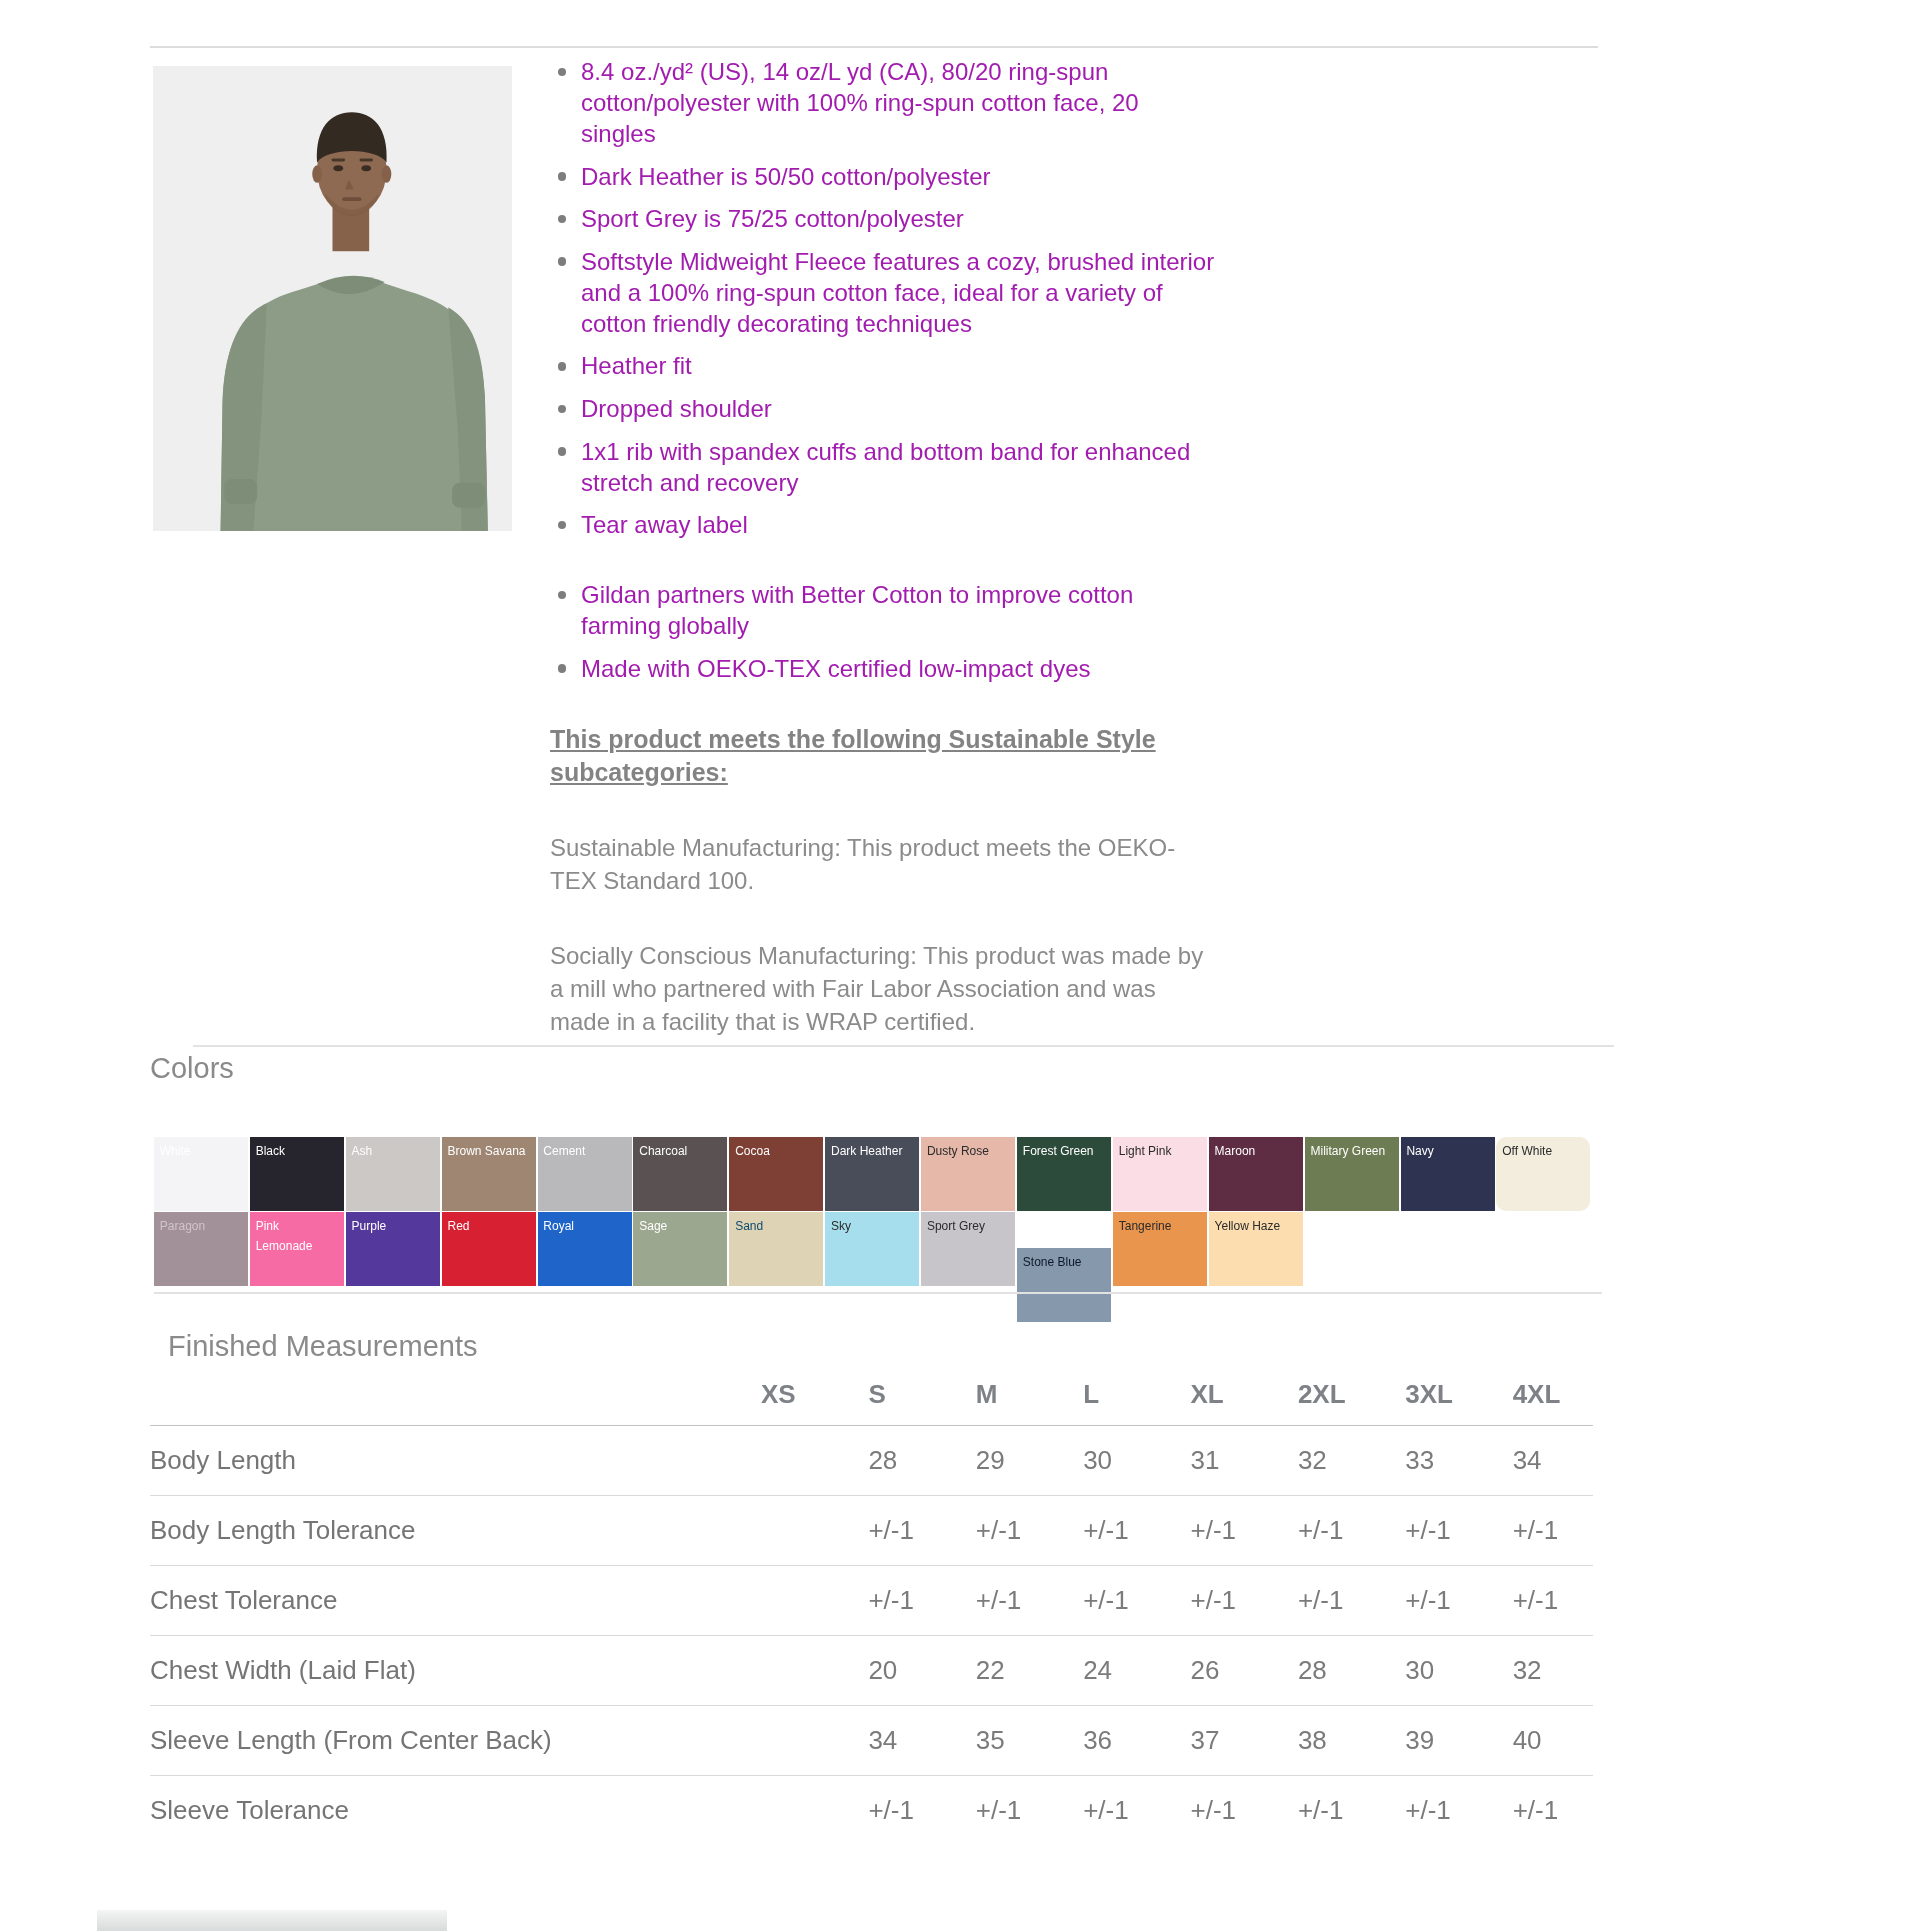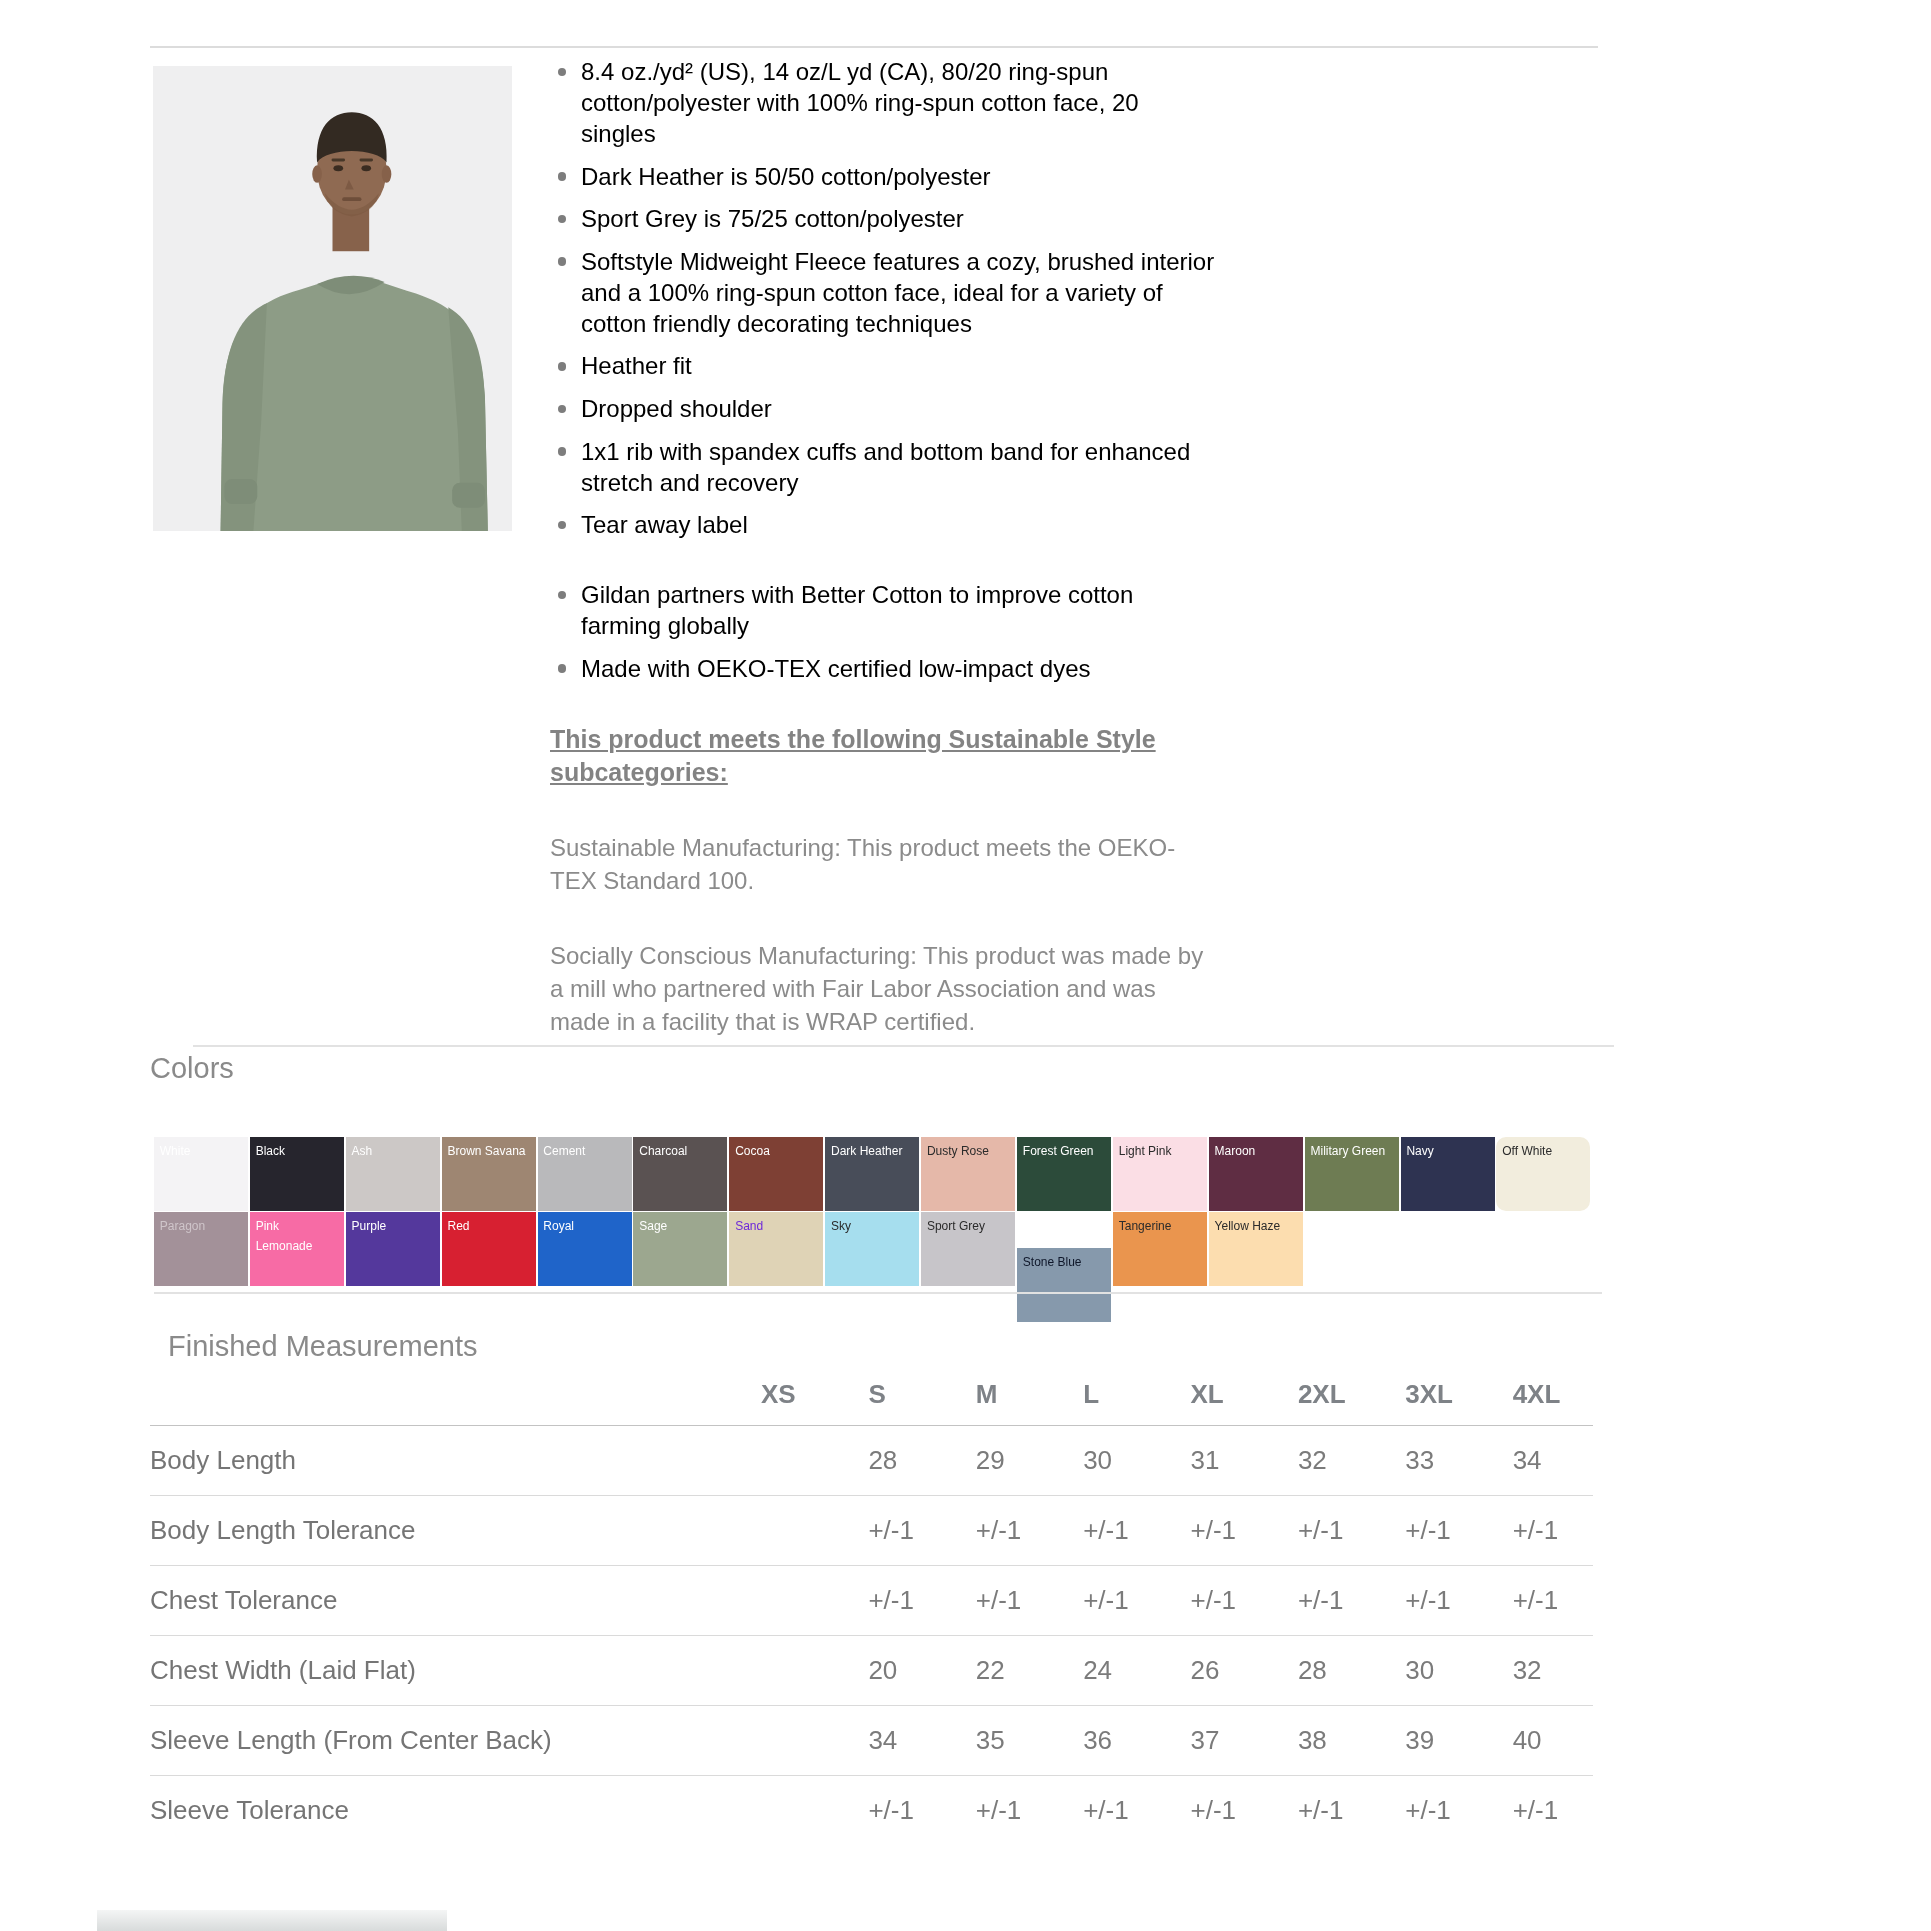--- a/index.html
+++ b/index.html
@@ -11,21 +11,21 @@
   .rule-b{left:154px;top:1292px;width:1448px;background:#e2e2e2;}
 
   
   .photo{position:absolute;left:153px;top:66px;width:359px;height:465px;background:#efeff0;overflow:hidden;}
   .photo svg{display:block;}
 
   
   .details{position:absolute;left:550px;top:56px;width:666px;}
   ul.bullets{list-style:none;margin:0;padding:0;}
   ul.bullets li{position:relative;padding-left:31px;margin:0 0 11.6px 0;
-      font-size:24px;line-height:31px;color:#000000;}
+      font-size:24px;line-height:31px;color:#a21caf;}
   ul.bullets li::before{content:"";position:absolute;left:7.7px;top:11.6px;width:8.7px;height:8.7px;
       border-radius:50%;background:#7d7d7d;}
   ul.bullets.second{margin-top:39px;}
   .sus-heading{margin:39px 0 0 0;font-size:25px;line-height:33px;font-weight:bold;
       color:#838383;text-decoration:underline;cursor:pointer;}
   .para{margin:42px 0 0 0;font-size:24px;line-height:33px;color:#8b8b8b;width:666px;}
 
   
   .section-title{position:absolute;font-size:29px;color:#8a8a8a;margin:0;font-weight:normal;}
   .colors-title{left:150px;top:1052px;}
@@ -132,21 +132,21 @@
         <div class="swatch" style="background: rgb(46, 51, 81); color: rgb(255, 255, 255);">Navy</div>
         <div class="swatch" style="background: rgb(242, 237, 221); color: rgb(43, 43, 43); border-radius: 10px;">Off White</div>
       </div>
       <div class="color-row">
         <div class="swatch" style="background: rgb(163, 145, 153); color: rgb(207, 197, 202);">Paragon</div>
         <div class="swatch" style="background: rgb(247, 107, 165); color: rgb(255, 255, 255);">Pink Lemonade</div>
         <div class="swatch" style="background: rgb(84, 56, 156); color: rgb(255, 255, 255);">Purple</div>
         <div class="swatch" style="background: rgb(215, 32, 49); color: rgb(255, 255, 255);">Red</div>
         <div class="swatch" style="background: rgb(31, 100, 201); color: rgb(255, 255, 255);">Royal</div>
         <div class="swatch" style="background: rgb(156, 167, 143); color: rgb(255, 255, 255);">Sage</div>
-        <div class="swatch" style="background: rgb(223, 211, 182); color: #6d28d9;">Sand</div>
+        <div class="swatch" style="background: rgb(223, 211, 182); color: #0c4a6e;">Sand</div>
         <div class="swatch" style="background: rgb(166, 222, 238); color: rgb(43, 43, 43);">Sky</div>
         <div class="swatch" style="background: rgb(199, 197, 201); color: rgb(43, 43, 43);">Sport Grey</div>
         <div class="swatch" style="background: rgb(134, 153, 172); color: #0f172a; margin-top: 36px;">Stone Blue</div>
         <div class="swatch" style="background: rgb(234, 149, 78); color: rgb(43, 43, 43);">Tangerine</div>
         <div class="swatch" style="background: rgb(252, 221, 175); color: rgb(43, 43, 43);">Yellow Haze</div>
       </div>
     </div>
   <div class="rule rule-b"></div>
 
   <h2 class="section-title meas-title">Finished Measurements</h2>

